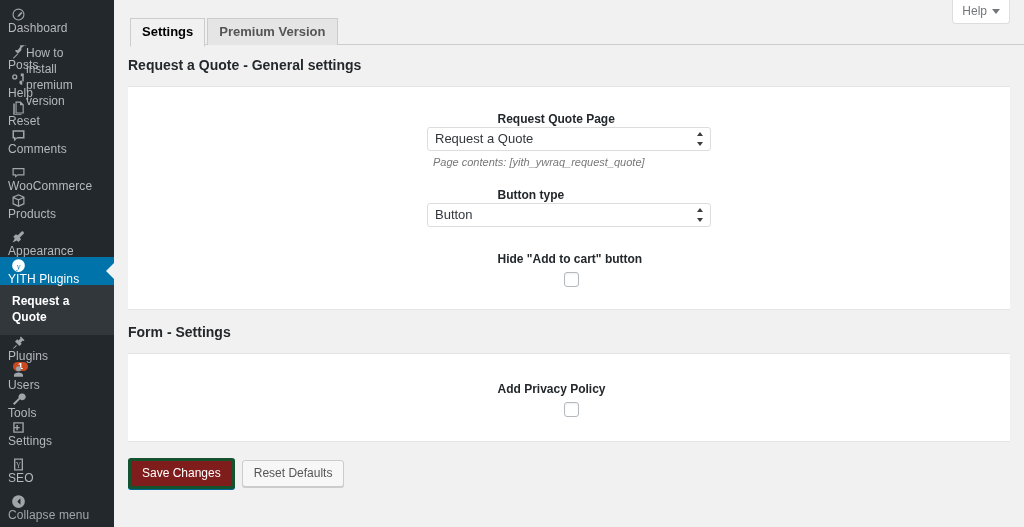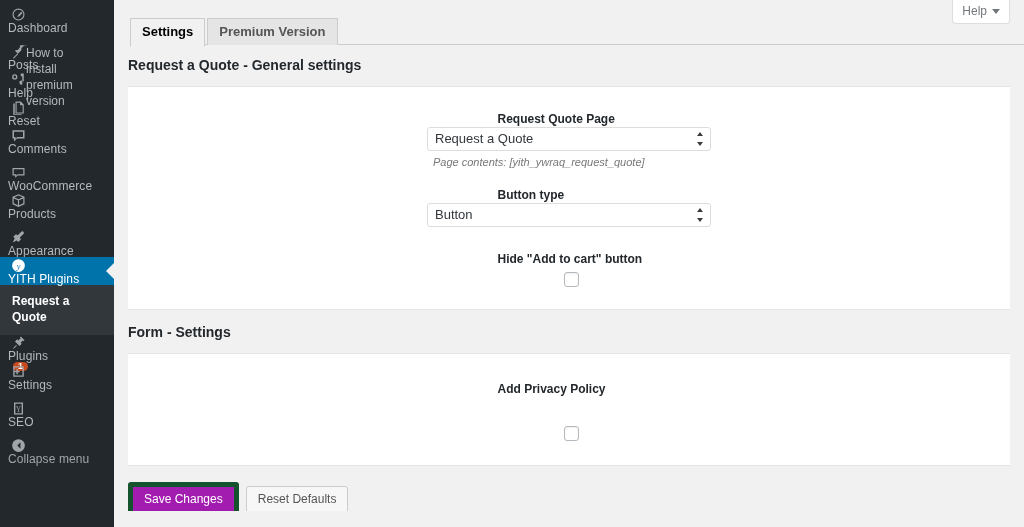--- a/index.html
+++ b/index.html
@@ -243,21 +243,21 @@
     line-height: 16px;
   }
   .form-row .fld {
     flex: 1;
   }
 
   .row-gap-a { padding-top: 9px; padding-bottom: 2px; }
   .row-gap-b { padding-top: 11px; padding-bottom: 7px; }
   .row-gap-c { padding-top: 11px; padding-bottom: 7px; }
   .row-gap-d { padding-top: 12px; padding-bottom: 10px; }
-  .row-gap-e { padding-top: 12px; padding-bottom: 12px; gap: 24px; }
+  .row-gap-e { padding-top: 12px; padding-bottom: 12px; }
 
   select.wp-select {
     -webkit-appearance: none;
     appearance: none;
     width: 284px;
     height: 24px;
     padding: 2px 24px 2px 7px;
     font-family: "Liberation Sans", sans-serif;
     font-size: 13px;
     color: #32373c;
@@ -340,22 +340,22 @@
   .btn {
     font-family: "Liberation Sans", sans-serif;
     font-size: 12px;
     line-height: 14px;
     padding: 5px 11px 6px;
     border-radius: 3px;
     cursor: pointer;
     white-space: nowrap;
   }
   .btn-primary {
-    background: #a21caf;
-    border: 5px solid #14532d;
+    background: #7f1d1d;
+    border: 3px solid #14532d;
     color: #fff;
     box-shadow: 0 1px 0 #006799;
     font-weight: 400;
   }
   .btn-secondary {
     background: #f7f7f7;
     border: 1px solid #ccc;
     color: #555;
     box-shadow: 0 1px 0 #ccc;
   }
@@ -465,21 +465,37 @@
     <div class="menu-item">
       <span class="mi-icon">
         <svg width="15" height="15" viewBox="0 0 20 20">
             <path d="M13.1 2l-1.2 1.2 1 1-3.1 3.1-1.5-1.5-3 3 6 6 3-3-1.5-1.5 3.1-3.1 1 1L18 6.9zM6.9 13.3l-4.2 4.2.9.9 4.2-4.2z"></path>
           </svg>
       </span>
       <span class="mi-label">Plugins</span>
       <span class="update-badge">1</span>
     </div>
 
-
+    <div class="menu-item">
+      <span class="mi-icon">
+        <svg width="15" height="15" viewBox="0 0 20 20">
+            <path d="M10 3a3.4 3.4 0 100 6.8A3.4 3.4 0 0010 3zm0 8.2c-3 0-6 1.5-6 3.4V17h12v-2.4c0-1.9-3-3.4-6-3.4z"></path>
+          </svg>
+      </span>
+      <span class="mi-label">Users</span>
+    </div>
+
+    <div class="menu-item">
+      <span class="mi-icon">
+        <svg width="15" height="15" viewBox="0 0 20 20">
+            <path d="M14.5 2a4.5 4.5 0 00-4.3 5.9L2.6 15.4l2 2 7.5-7.6A4.5 4.5 0 1014.5 2z"></path>
+          </svg>
+      </span>
+      <span class="mi-label">Tools</span>
+    </div>
 
     <div class="menu-item">
       <span class="mi-icon">
         <svg width="15" height="15" viewBox="0 0 20 20">
             <path d="M3 3h14v14H3zm1.8 1.8v10.4h10.4V4.8zm2.4 2h1.9v2.4h2.4v1.9H9.1v2.4H7.2v-2.4H4.8V9.2h2.4z"></path>
           </svg>
       </span>
       <span class="mi-label">Settings</span>
     </div>
     <div class="menu-sep"></div>

